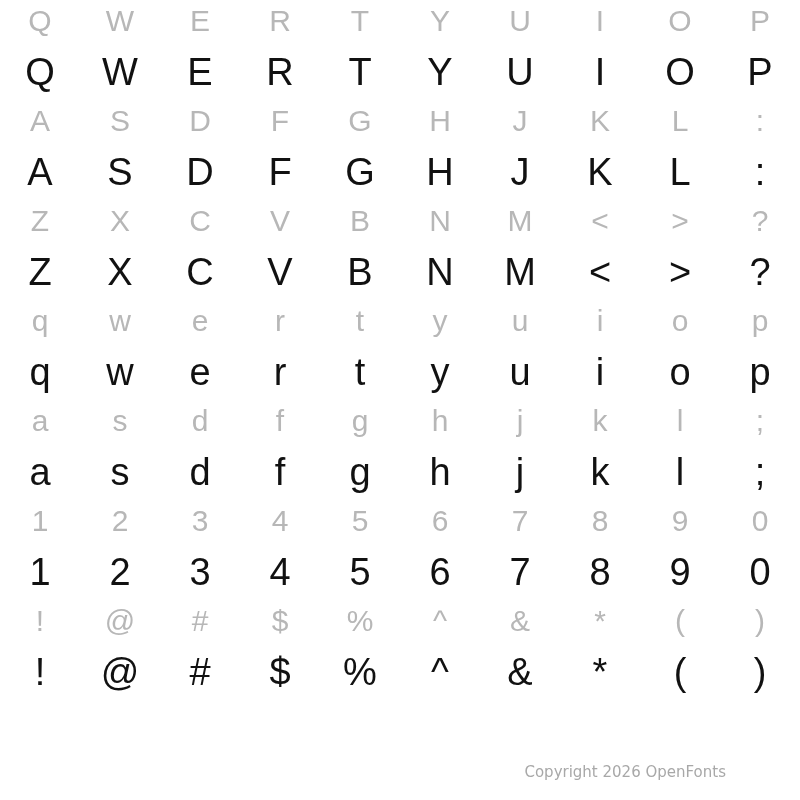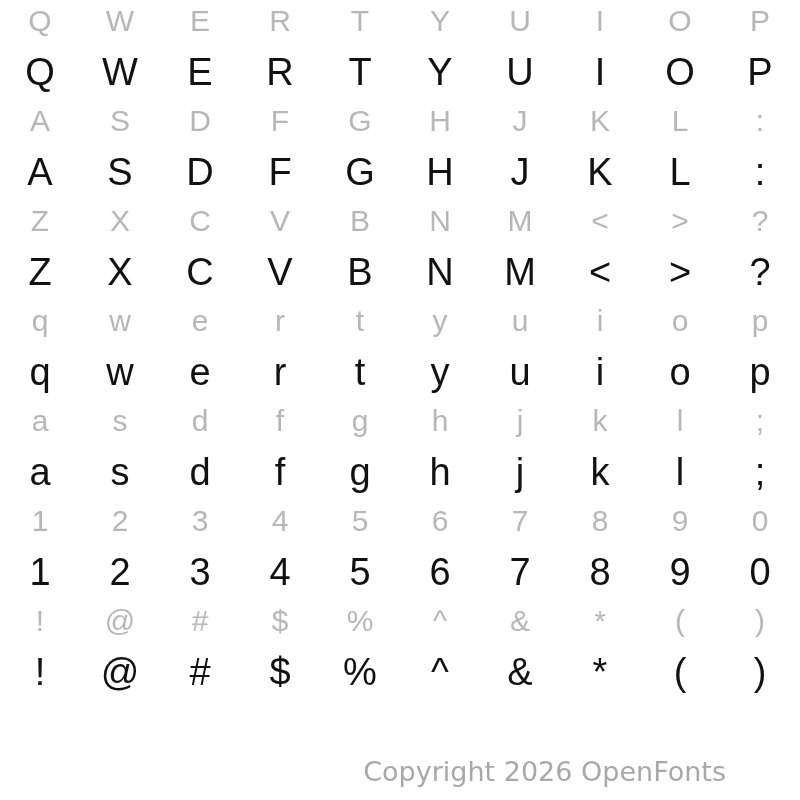--- a/index.html
+++ b/index.html
@@ -45,21 +45,21 @@
     font-size: 38px;
     font-weight: 400;
     position: relative;
     top: -3px;
   }
   .footer-copyright {
     position: absolute;
     top: 758px;
     right: 74px;
     font-family: "DejaVu Sans", "Liberation Sans", sans-serif;
-    font-size: 27px;
+    font-size: 15px;
     line-height: 28px;
     color: var(--footer-color, #a8a8a8);
   }
 </style>
 </head>
 <body>
 
 <div class="specimen-grid">
     <div class="pair">
       <div class="row ghost">

